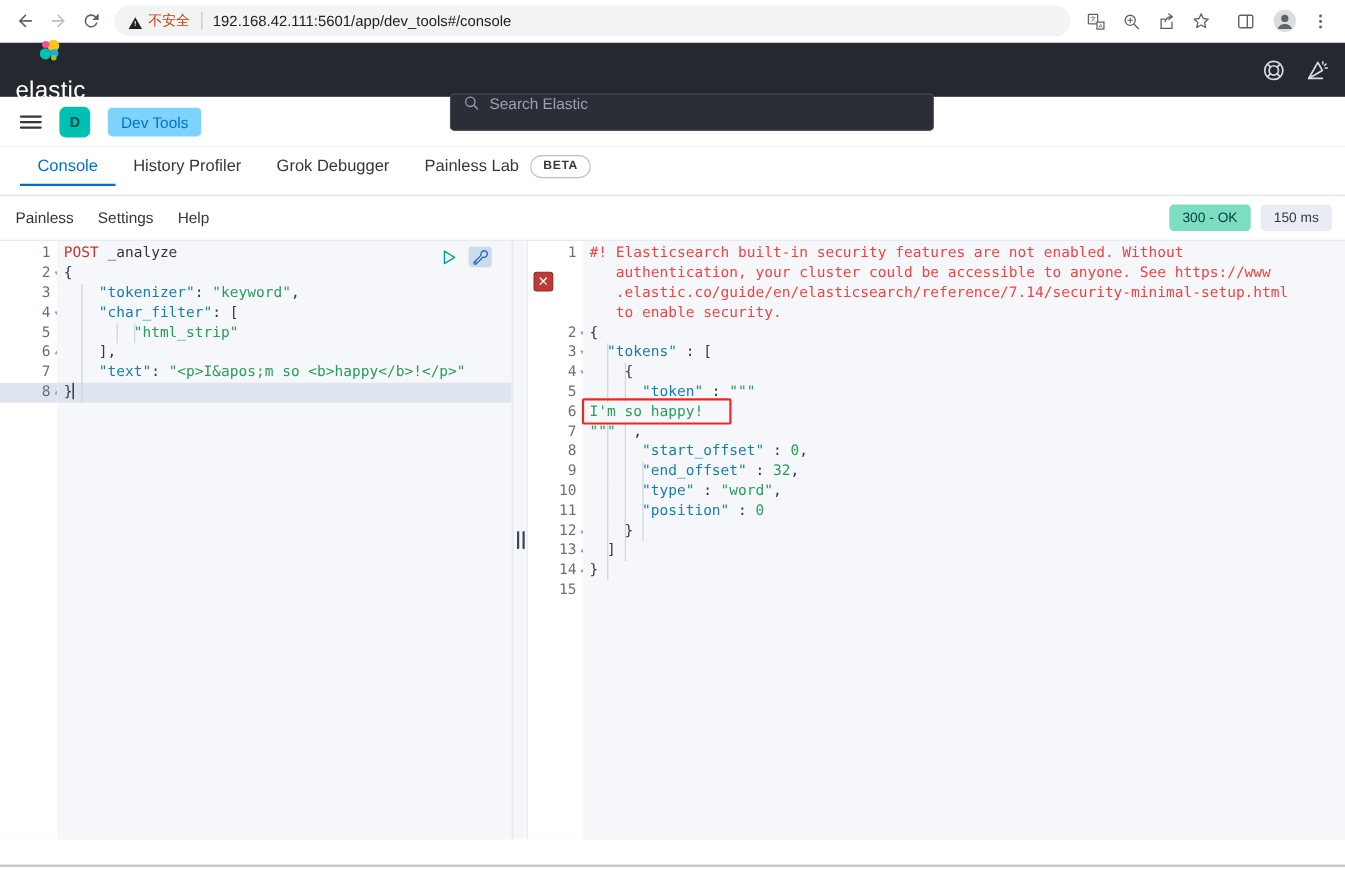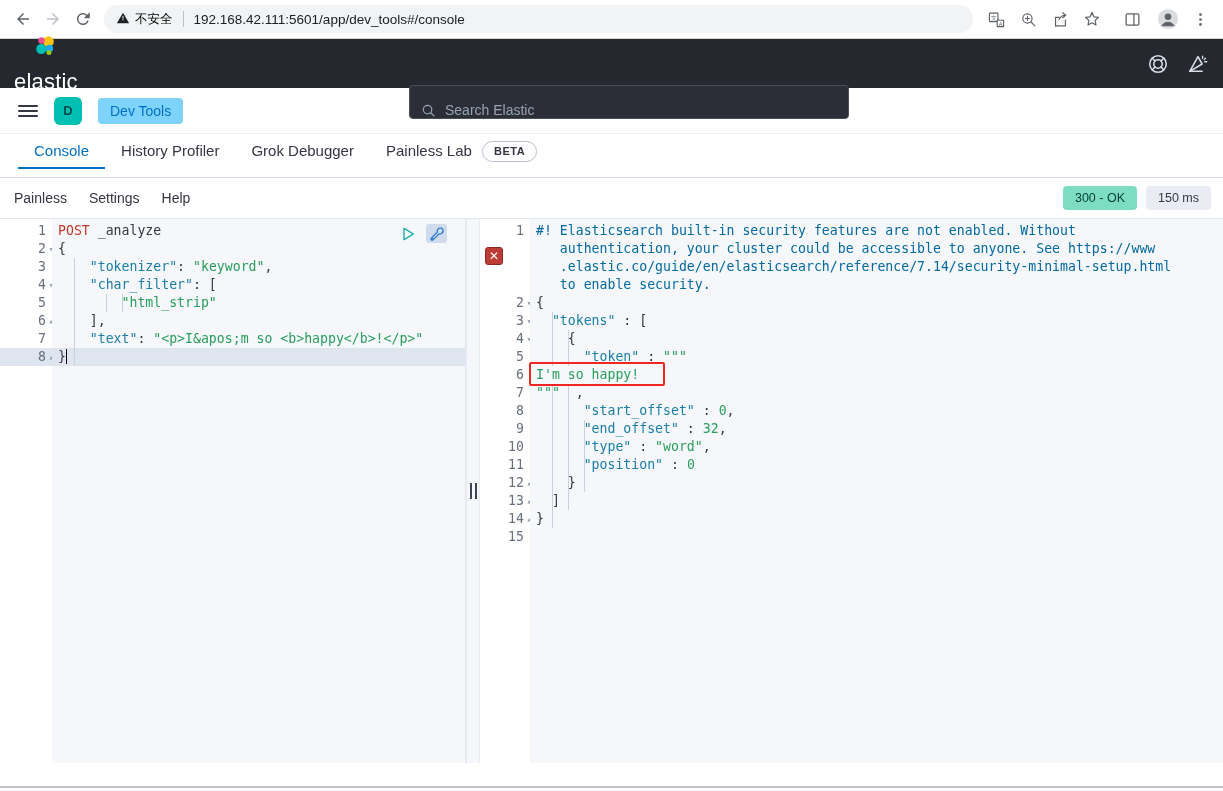--- a/index.html
+++ b/index.html
@@ -32,22 +32,22 @@
     height: 28px;
     margin: 0 8px 0 6px;
     background: #f1f3f4;
     border-radius: 14px;
     display: flex;
     align-items: center;
     padding: 0 12px;
     min-width: 0;
   }
   #security-chip {
-    display: flex; align-items: flex-start; gap: 5px;
-    color: #000000; font-size: 12.5px; flex: 0 0 auto;
+    display: flex; align-items: flex-end; gap: 5px;
+    color: #c2410c; font-size: 12.5px; flex: 0 0 auto;
   }
   #security-chip .warn-tri { display:flex; align-items:center; }
   #omnibox-divider {
     width: 1px; height: 16px; background: #bdc1c6; margin: 0 10px;
     flex: 0 0 auto;
   }
   #url-text {
     font-size: 13.5px; color: #202124;
     white-space: nowrap; overflow: hidden; text-overflow: ellipsis;
   }
@@ -67,21 +67,21 @@
     color: #ffffff; font-size: 22px; letter-spacing: .2px;
     font-family: "Liberation Sans", sans-serif;
   }
   #global-search {
     position: absolute;
     left: 409px; top: 46px;
     width: 440px; height: 34px;
     background: #2b2e36;
     border: 1px solid #4b4f58;
     border-radius: 4px;
-    display: flex; align-items: flex-end; gap: 9px;
+    display: flex; align-items: flex-start; gap: 9px;
     padding: 0 11px;
   }
   #global-search-placeholder { color: #98a2b3; font-size: 14px; }
   #header-actions {
     position: absolute; right: 14px; top: 0; height: 49px;
     display: flex; align-items: center; gap: 18px;
   }
 
   
   #nav-row {
@@ -211,21 +211,21 @@
   }
   .indent-guide {
     position: absolute; top: 0; width: 1px; height: 18px; background: #c9d1dd;
   }
   .k-method { color: #c0392b; }
   .k-path   { color: #343741; }
   .k-key    { color: #1b7ea8; }
   .k-str    { color: #2a9d5c; }
   .k-punct  { color: #343741; }
   .k-num    { color: #2a9d5c; }
-  .k-warn   { color: #0369a1; }
+  .k-warn   { color: #ef4444; }
   .caret {
     display: inline-block; width: 1px; height: 15px;
     background: #000; vertical-align: -3px;
   }
 
   #run-actions {
     position: absolute; top: 5px; right: 18px;
     display: flex; align-items: center; gap: 10px;
   }
   #wrench-btn { background: #cddbec; border-radius: 3px; padding: 1px 2px; display:flex; }

